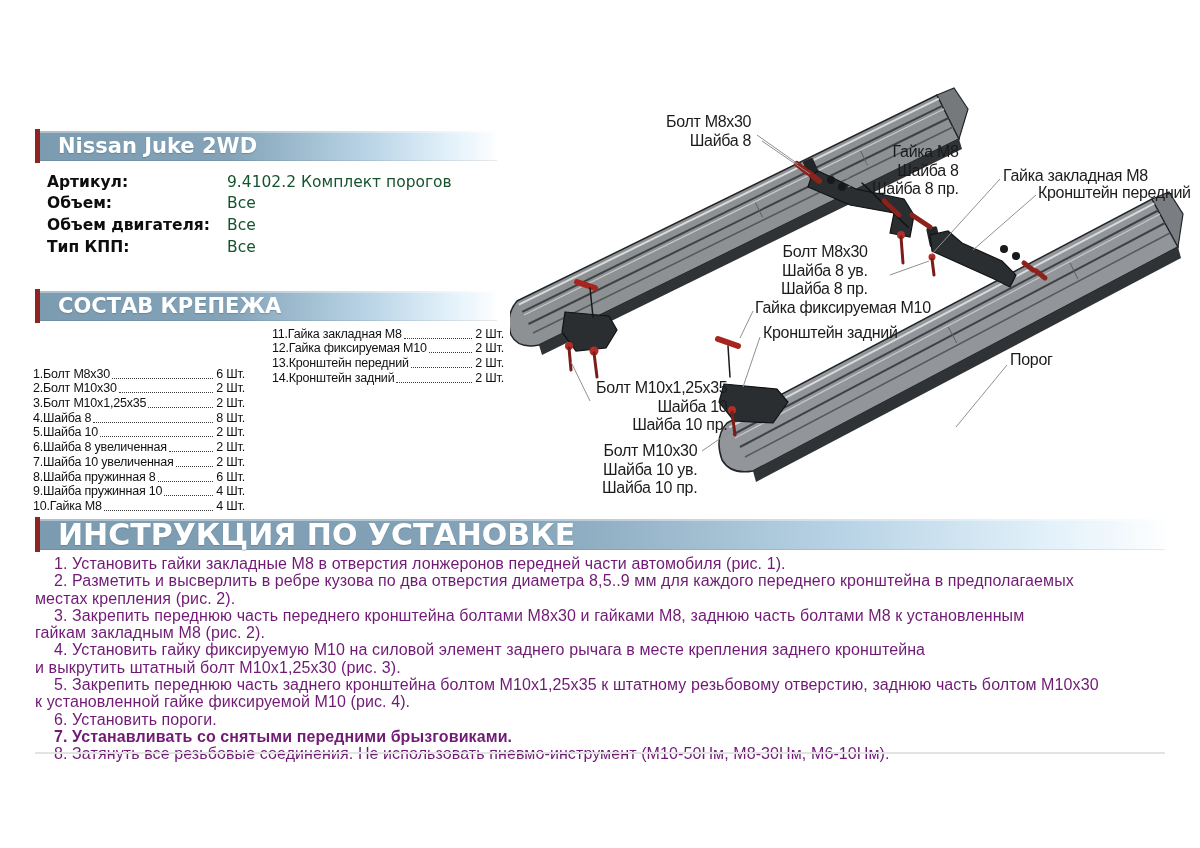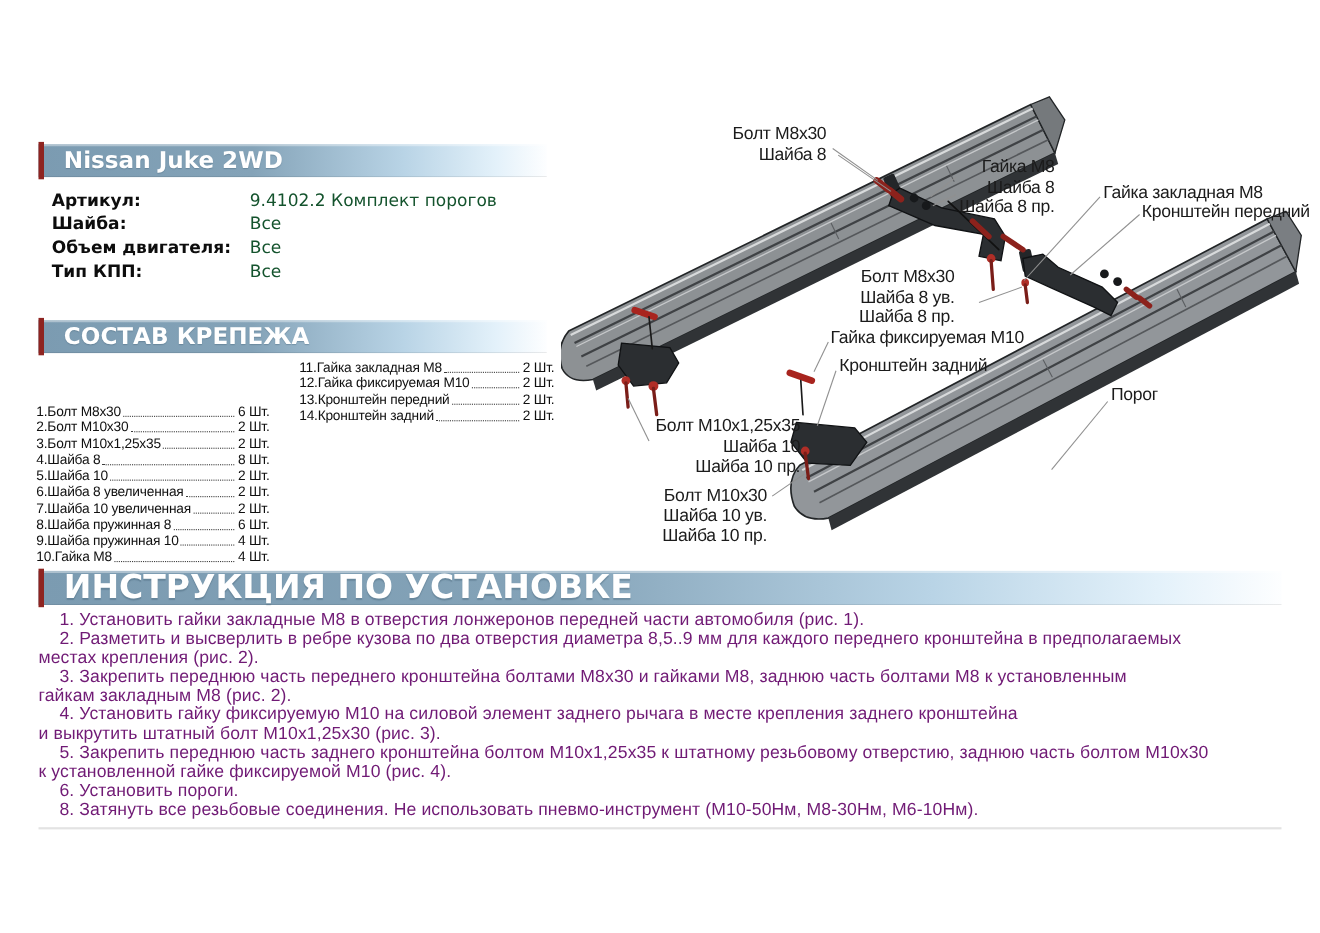--- a/index.html
+++ b/index.html
@@ -43,21 +43,21 @@
   <div class="hbar" style="left:35px;top:131px;width:462px;">
     <span class="t" style="font-size:21px;">Nissan Juke 2WD</span>
   </div>
 
   <div class="spec">
     <div class="row">
       <span class="lbl">Артикул:</span>
       <span class="val">9.4102.2 Комплект порогов</span>
     </div>
     <div class="row">
-      <span class="lbl">Шайба:</span>
+      <span class="lbl">Объем:</span>
       <span class="val">Все</span>
     </div>
     <div class="row">
       <span class="lbl">Объем двигателя:</span>
       <span class="val">Все</span>
     </div>
     <div class="row">
       <span class="lbl">Тип КПП:</span>
       <span class="val">Все</span>
     </div>
@@ -260,17 +260,18 @@
     <p>1. Установить гайки закладные М8 в отверстия лонжеронов передней части автомобиля (рис. 1).</p>
     <p>2. Разметить и высверлить в ребре кузова по два отверстия диаметра 8,5..9 мм для каждого переднего кронштейна в предполагаемых
 местах крепления (рис. 2).</p>
     <p>3. Закрепить переднюю часть переднего кронштейна болтами М8х30 и гайками М8, заднюю часть болтами М8 к установленным
 гайкам закладным М8 (рис. 2).</p>
     <p>4. Установить гайку фиксируемую М10 на силовой элемент заднего рычага в месте крепления заднего кронштейна
 и выкрутить штатный болт М10х1,25х30 (рис. 3).</p>
     <p>5. Закрепить переднюю часть заднего кронштейна болтом М10х1,25х35 к штатному резьбовому отверстию, заднюю часть болтом М10х30
 к установленной гайке фиксируемой М10 (рис. 4).</p>
     <p>6. Установить пороги.</p>
+    <p class="b">7. Устанавливать со снятыми передними брызговиками.</p>
     <p>8. Затянуть все резьбовые соединения. Не использовать пневмо-инструмент (М10-50Нм, М8-30Нм, М6-10Нм).</p>
   </div>
 
   <div class="divider"></div>
 </div>
 
 </body></html>

